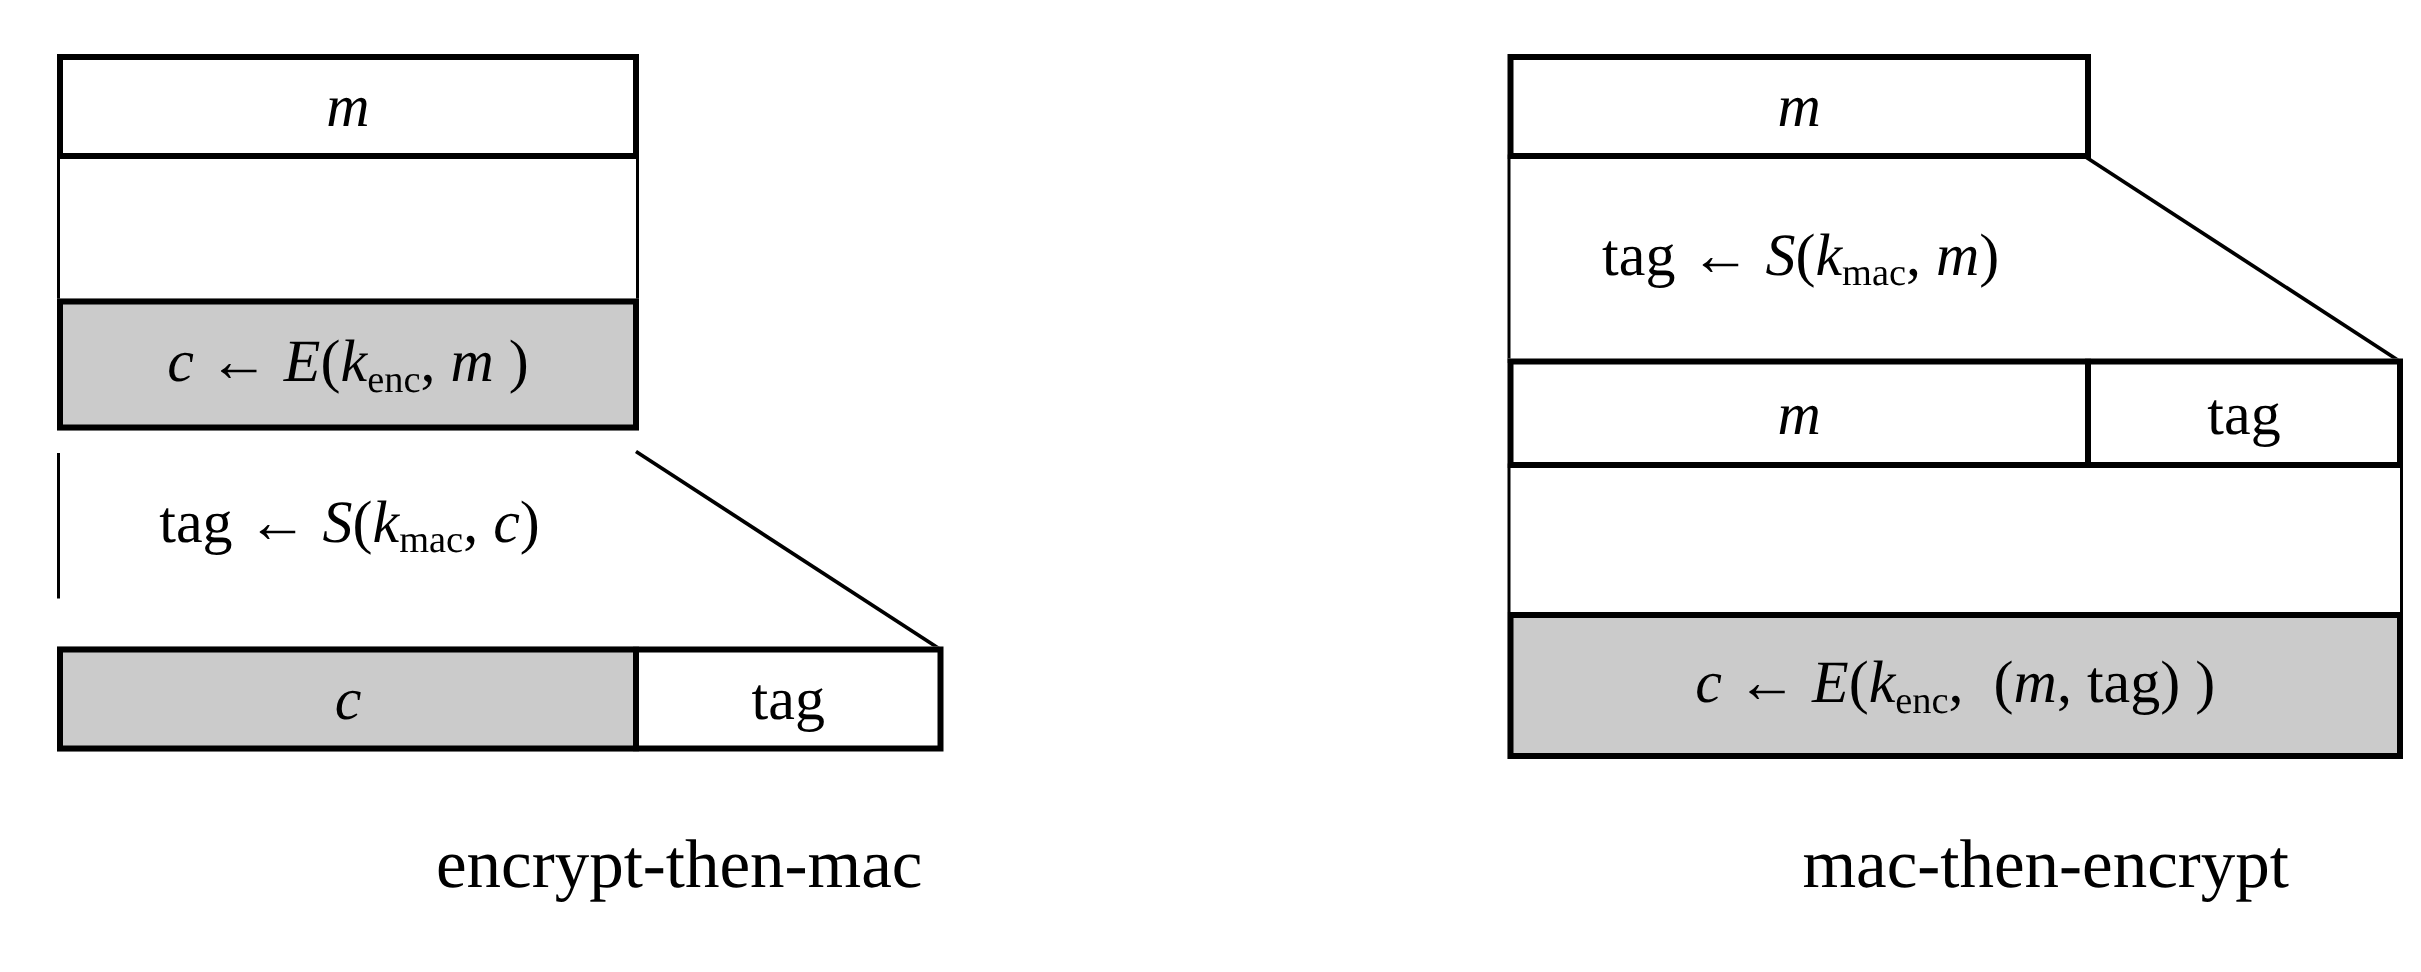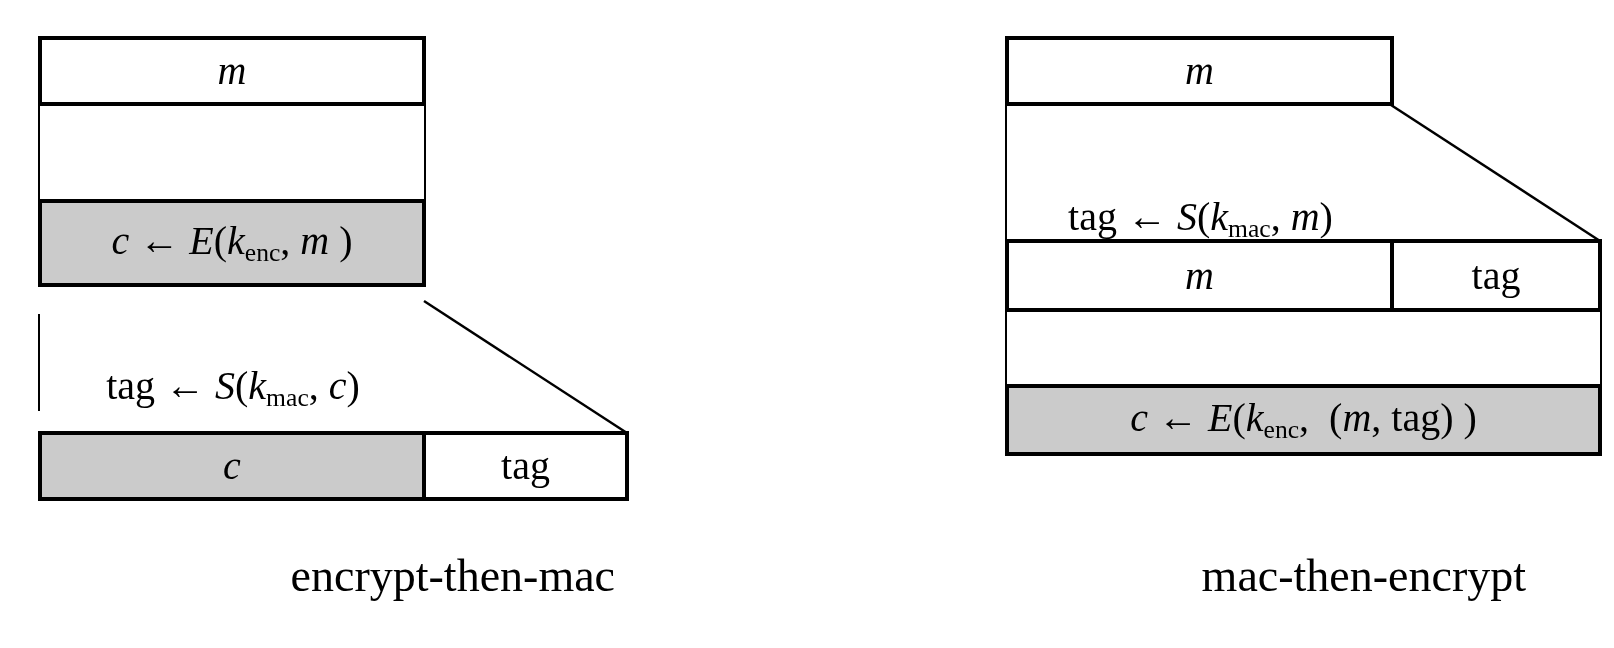--- a/index.html
+++ b/index.html
@@ -31,21 +31,21 @@
   
   .region {
     position: absolute;
     box-sizing: border-box;
     display: flex;
     align-items: center;
     justify-content: center;
     z-index: 1;
   }
   .region.sides { border-left: 2px solid var(--line-color,#000); border-right: 2px solid var(--line-color,#000); }
-  .region.left-only { border-left: 2px solid var(--line-color,#000); align-items: flex-end; }
+  .region.left-only { border-left: 2px solid var(--line-color,#000); }
 
   .formula {
     font-size: 40px;
     white-space: pre;
     line-height: 1;
   }
   .fr-var { font-style: italic; }
   .fr-rm  { font-style: normal; }
   .fr-sub { font-style: normal; font-size: 64%; vertical-align: -0.28em; }
 
@@ -83,21 +83,21 @@
     <div class="cell" style="left:38px; top:36px; width:388px; height:70px;">
       <span class="formula"><span class="fr-var">m</span></span>
     </div>
 
     <div class="region sides" style="left:38px; top:103px; width:388px; height:100px;"></div>
 
     <div class="cell gray" style="left:38px; top:199px; width:388px; height:88px;">
       <span class="formula"><span class="fr-var">c</span><span class="fr-rm"> ← </span><span class="fr-var">E</span><span class="fr-rm">(</span><span class="fr-var">k</span><span class="fr-sub">enc</span><span class="fr-rm">, </span><span class="fr-var">m</span><span class="fr-rm"> )</span></span>
     </div>
 
-    <div class="region left-only" style="left:38px; top:302px; width:388px; height:97px;margin-top:12px;">
+    <div class="region left-only" style="left:38px; top:302px; width:388px; height:97px;">
       <span class="formula"><span class="fr-rm">tag</span><span class="fr-rm"> ← </span><span class="fr-var">S</span><span class="fr-rm">(</span><span class="fr-var">k</span><span class="fr-sub">mac</span><span class="fr-rm">, </span><span class="fr-var">c</span><span class="fr-rm">)</span></span>
     </div>
 
     <div class="cell gray" style="left:38px; top:431px; width:388px; height:70px;">
       <span class="formula"><span class="fr-var">c</span></span>
     </div>
 
     <div class="cell" style="left:422px; top:431px; width:207px; height:70px;">
       <span class="formula"><span class="fr-rm">tag</span></span>
     </div>
@@ -118,20 +118,20 @@
     <div class="cell" style="left:1005px; top:239px; width:389px; height:73px;">
       <span class="formula"><span class="fr-var">m</span></span>
     </div>
 
     <div class="cell" style="left:1390px; top:239px; width:212px; height:73px;">
       <span class="formula"><span class="fr-rm">tag</span></span>
     </div>
 
     <div class="region sides" style="left:1005px; top:309px; width:597px; height:99px;"></div>
 
-    <div class="cell gray" style="left:1005px; top:384px; width:597px; height:72px;">
+    <div class="cell gray" style="left:1005px; top:408px; width:597px; height:98px;">
       <span class="formula"><span class="fr-var">c</span><span class="fr-rm"> ← </span><span class="fr-var">E</span><span class="fr-rm">(</span><span class="fr-var">k</span><span class="fr-sub">enc</span><span class="fr-rm">,  </span><span class="fr-rm">(</span><span class="fr-var">m</span><span class="fr-rm">, </span><span class="fr-rm">tag</span><span class="fr-rm">) )</span></span>
     </div>
 
     <div class="caption" style="left:1026px;">mac-then-encrypt</div>
   </div>
 
 </div>
 
 </body></html>

